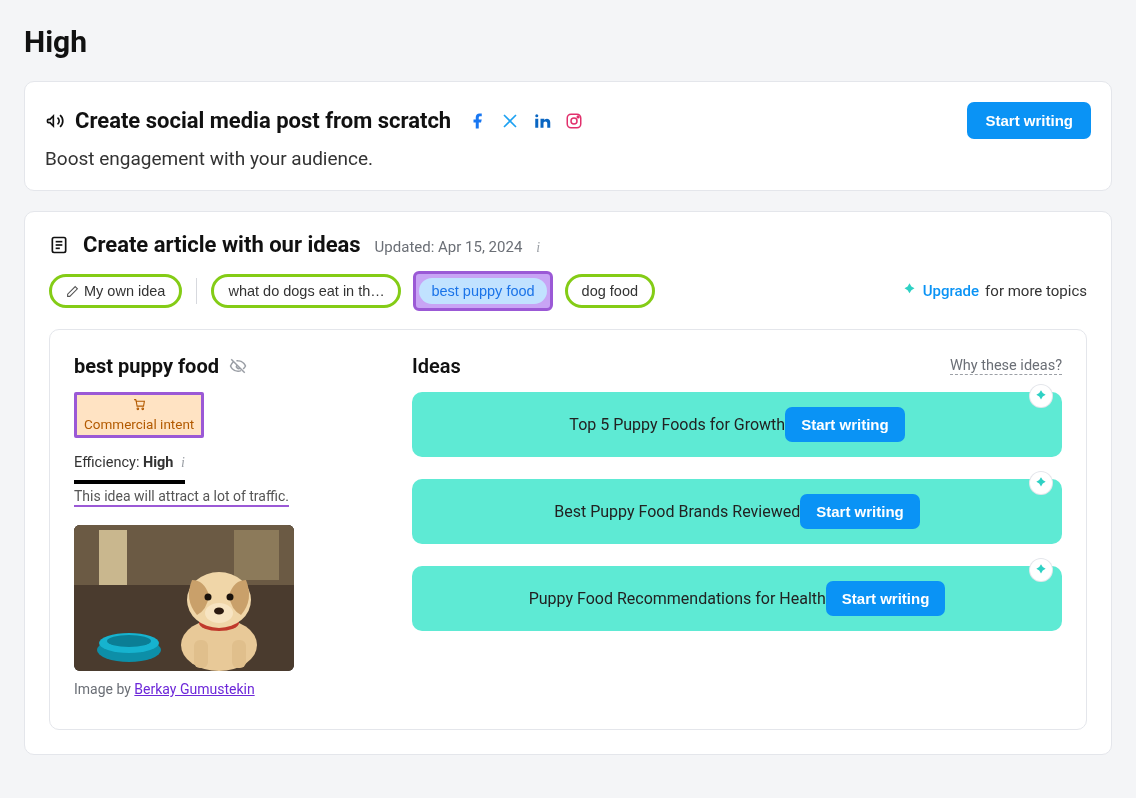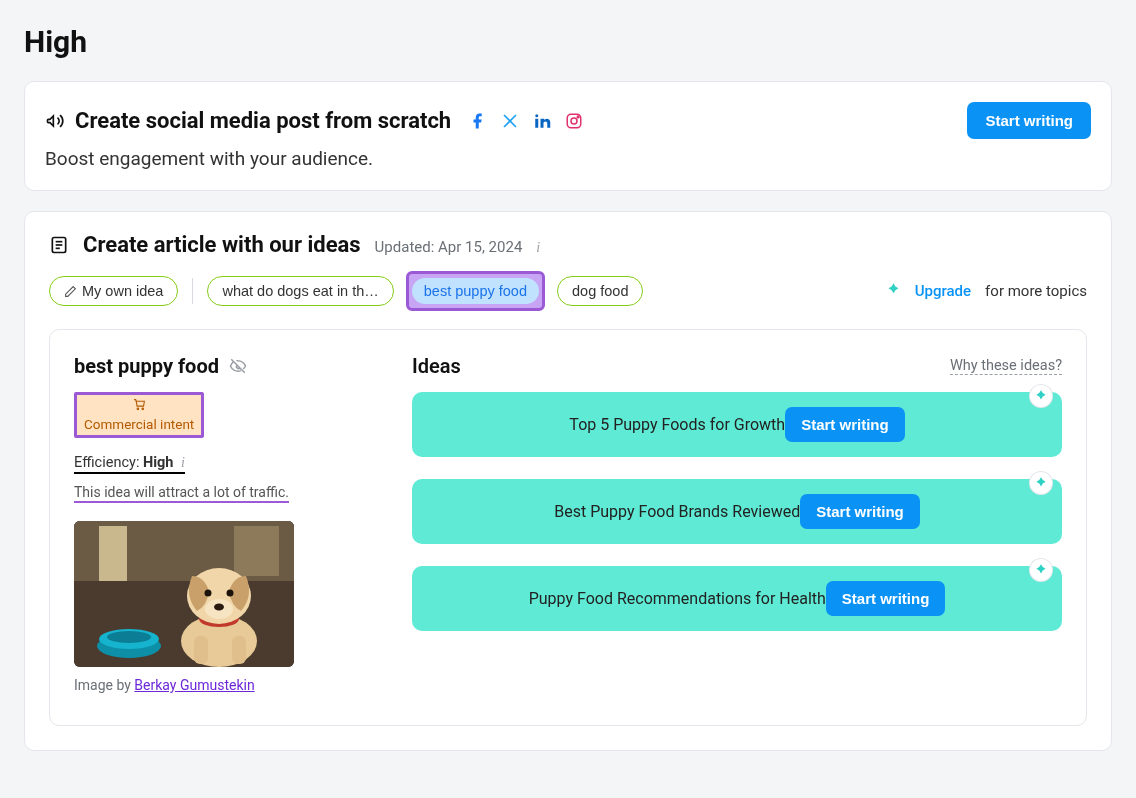--- a/index.html
+++ b/index.html
@@ -68,21 +68,21 @@
   .updated { color: #6b6f76; font-size: 15px; }
   .info-glyph { color: #9ca0a6; font-style: italic; font-size: 14px; font-family: Georgia, serif; }
   .pills-row {
     display: flex;
     align-items: center;
     gap: 12px;
     margin-bottom: 18px;
     position: relative;
   }
   .pill {
-    border: 1px solid #84cc16;
+    border: 3px solid #84cc16;
     background: #fff;
     border-radius: 22px;
     padding: 6px 14px;
     font-size: 14.5px;
     color: #333;
     cursor: pointer;
     display: inline-flex;
     align-items: center;
     gap: 5px;
     white-space: nowrap;
@@ -102,21 +102,21 @@
     border: none;
     background: #c1e2ff;
     color: #1a73e8;
     font-weight: 500;
     border-radius: 18px;
     padding: 5px 12px;
   }
   .upgrade-wrap {
     margin-left: auto;
     display: flex;
-    gap: 14px;
+    gap: 6px;
     font-size: 15px;
     color: #333;
   }
   .upgrade-wrap .diamond-icon { width: 15px; height: 15px; }
   .upgrade-link { color: #0a93f5; text-decoration: none; font-weight: 500; }
   .content-box {
     border: 1px solid #e4e6eb;
     border-radius: 10px;
     padding: 24px 24px 32px 24px;
     display: flex;
@@ -133,21 +133,21 @@
     border: 3px solid #9b59d6;
     background: #ffe3c3;
     color: #b35a00;
     font-size: 13.5px;
     border-radius: 2px;
     padding: 3px 7px;
     margin-bottom: 14px;
     flex-direction: column;
   }
   .intent-badge .shop-icon { width: 13px; height: 13px; }
-  .eff-row { font-size: 14.5px; color: #333; margin-bottom: 8px; border-bottom: 2px solid #000000; display: inline-block; padding-bottom: 1px;}
+  .eff-row { font-size: 14.5px; color: #333; margin-bottom: 2px; border-bottom: 4px solid #000000; display: inline-block; padding-bottom: 9px;}
   .eff-row b { font-weight: 700; }
   .eff-desc { font-size: 14px; color: #555; border-bottom: 2px solid #9b59d6; display: inline-block; padding-bottom: 1px; margin-bottom: 18px;}
   .thumb {
     width: 220px; height: 146px; border-radius: 6px; overflow: hidden; position: relative; background: #333;
   }
   .puppy-svg { width: 100%; height: 100%; display: block; }
   .credit { font-size: 14px; color: #6b6f76; margin-top: 10px; }
   .credit .auth { text-decoration: underline; color: #6d28d9; }
   .right-col { flex: 1; }
   .ideas-hdr { display: flex; align-items: center; justify-content: space-between; margin-bottom: 14px; }

